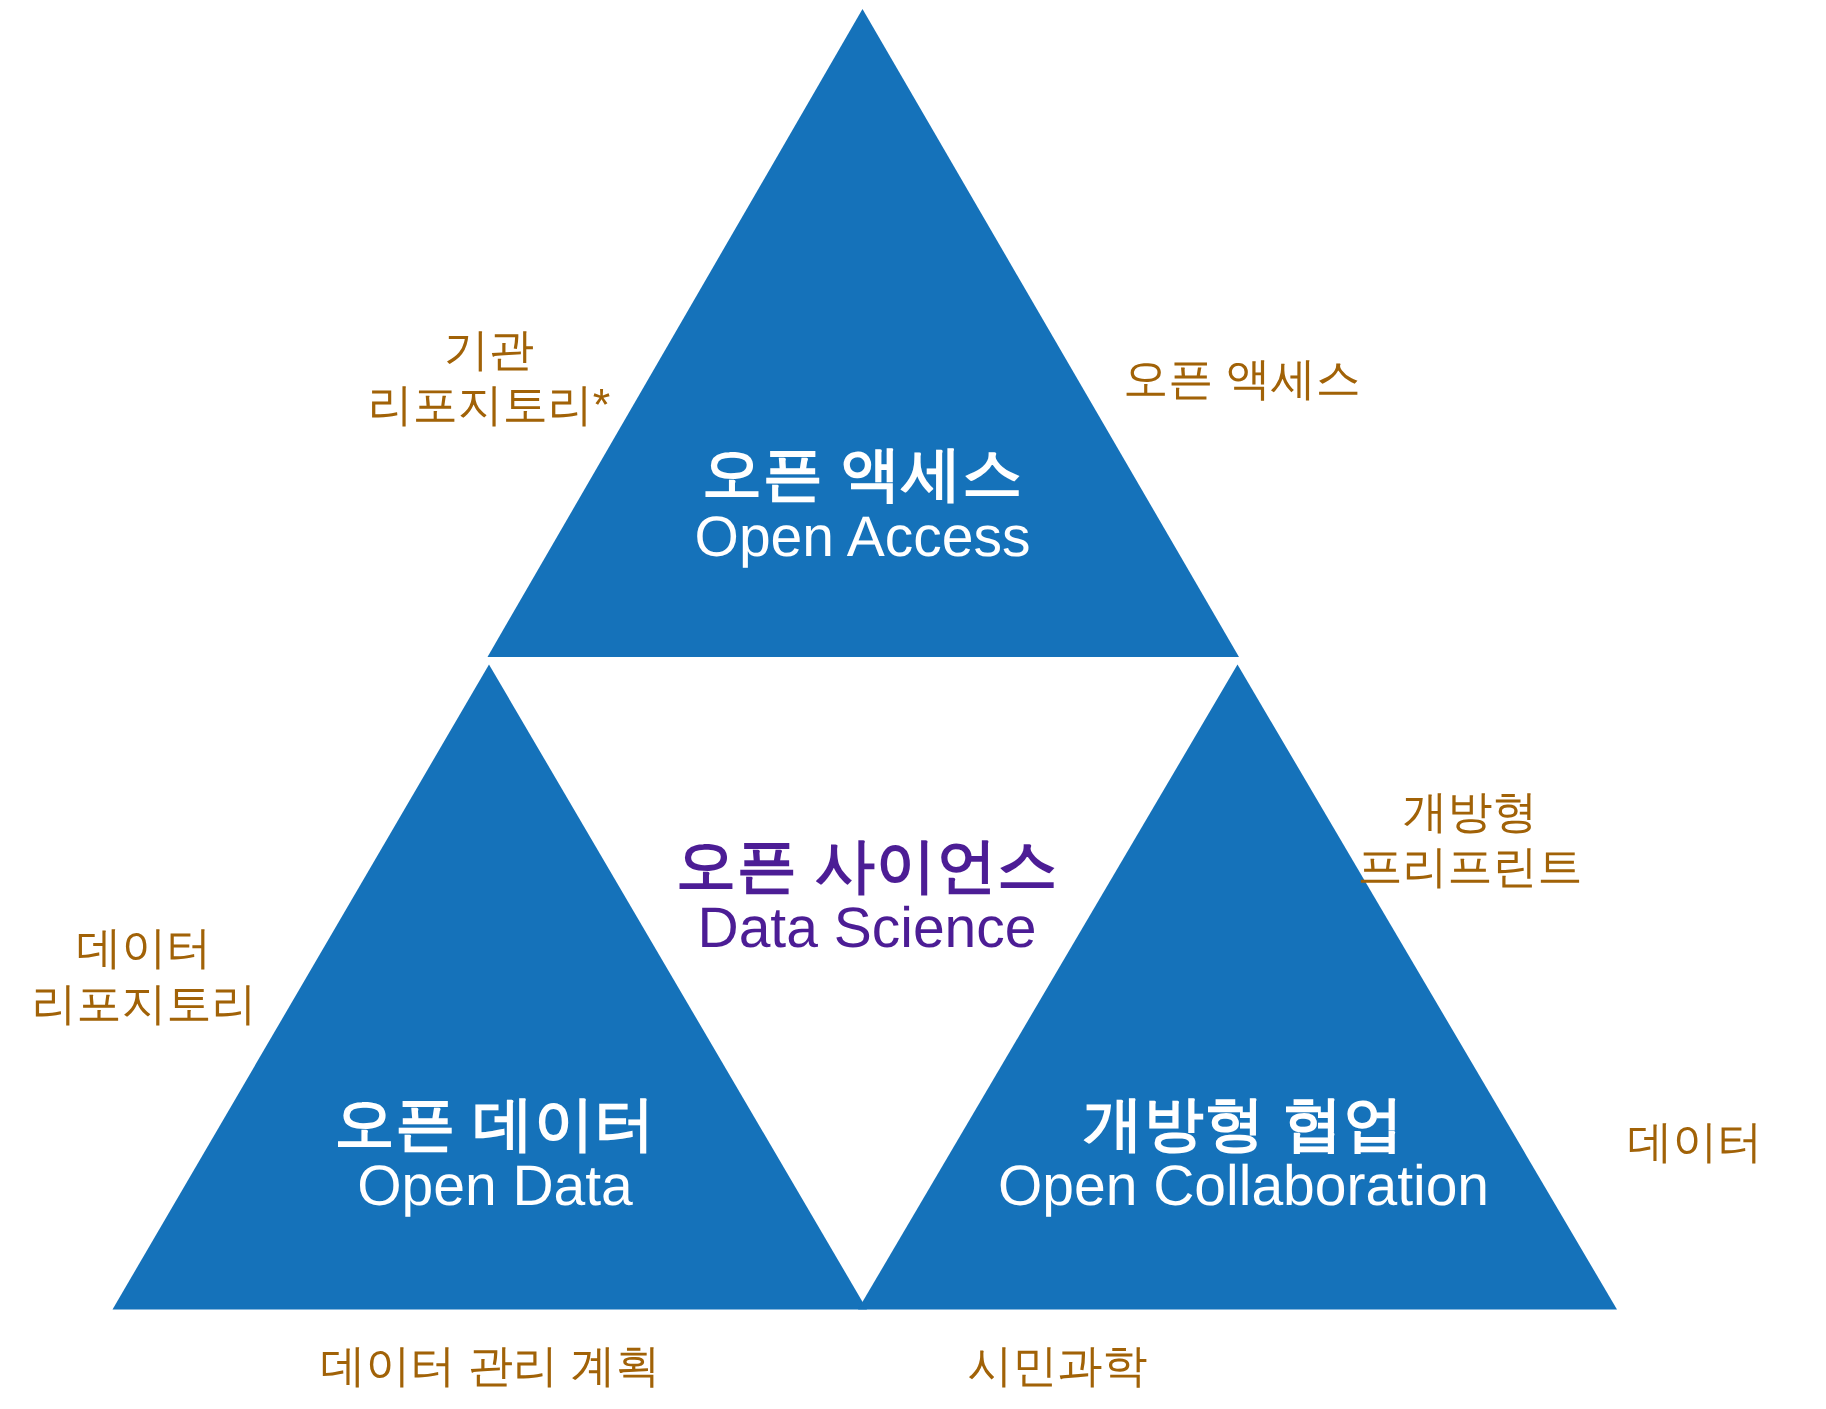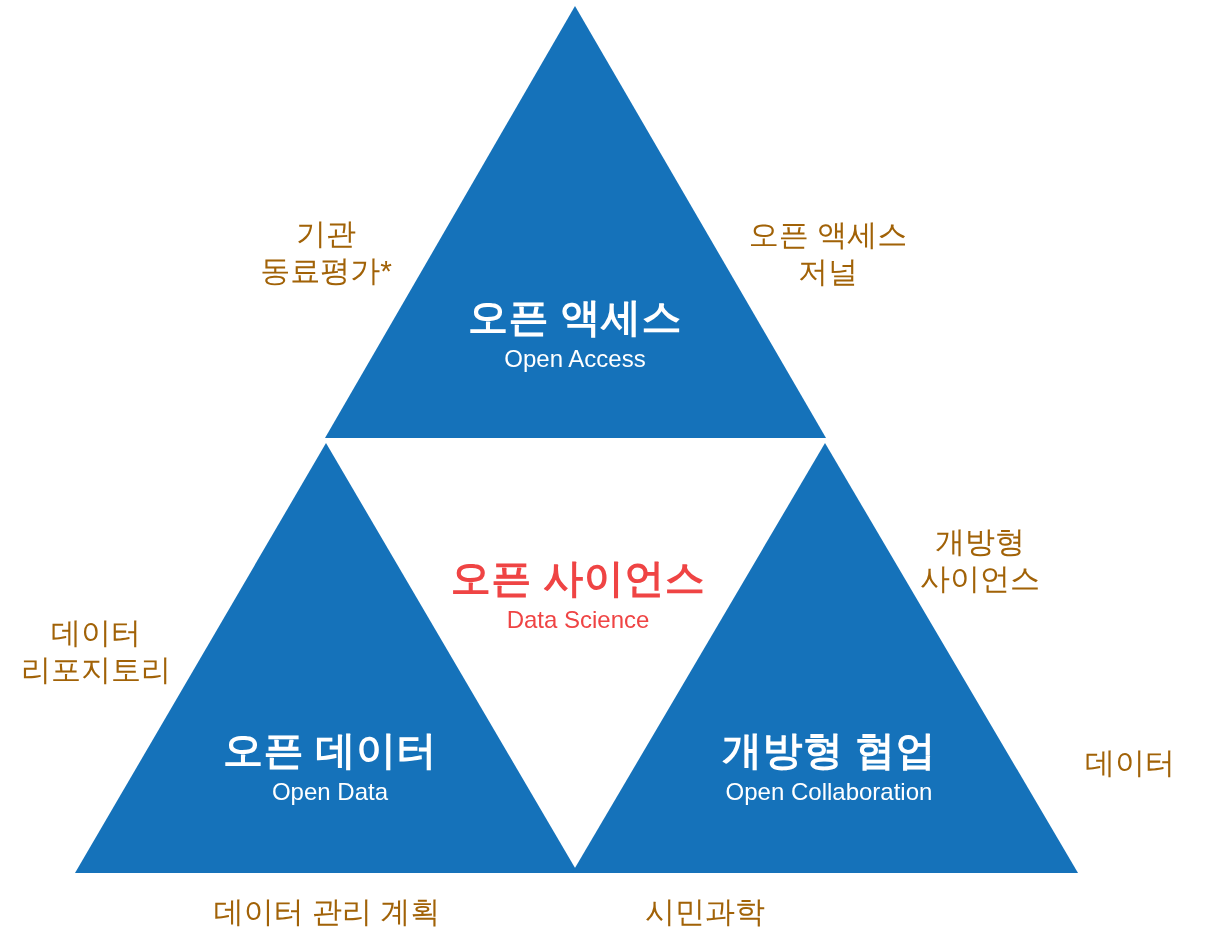--- a/index.html
+++ b/index.html
@@ -35,26 +35,26 @@
     line-height: 37px;
     font-weight: 400;
   }
   .section-label .ko {
     font-size: 40px;
     font-weight: 700;
     line-height: 47px;
     letter-spacing: 0.5px;
   }
   .section-label .en {
-    font-size: 24px;
+    font-size: 38px;
     font-weight: 400;
     line-height: 36px;
   }
   .section-label.light { color: #ffffff; }
-  .section-label.dark  { color: #ef4444; }
+  .section-label.dark  { color: #4c1d95; }
 
   
   .pos-open-access        { left: 575px; top: 335px; }
   .pos-open-science       { left: 578px; top: 596px; }
   .pos-open-data          { left: 330px; top: 768px; }
   .pos-open-collaboration { left: 829px; top: 768px; }
 
   .pos-inst-repo       { left: 326px;  top: 252px; }
   .pos-oa-journal      { left: 828px;  top: 253px; }
   .pos-data-repo       { left: 96px;   top: 651px; }
@@ -90,36 +90,35 @@
     <div class="en">Open Data</div>
   </div>
 
   <div class="label section-label light pos-open-collaboration">
     <div class="ko">개방형 협업</div>
     <div class="en">Open Collaboration</div>
   </div>
 
   <div class="label outer-label pos-inst-repo">
     <div>기관</div>
-    <div>동료평가*</div>
+    <div>리포지토리*</div>
   </div>
 
   <div class="label outer-label pos-oa-journal">
     <div>오픈 액세스</div>
-    <div>저널</div>
   </div>
 
   <div class="label outer-label pos-data-repo">
     <div>데이터</div>
     <div>리포지토리</div>
   </div>
 
   <div class="label outer-label pos-peer-review">
     <div>개방형</div>
-    <div>사이언스</div>
+    <div>프리프린트</div>
   </div>
 
   <div class="label outer-label pos-data-intensive">
     <div>데이터</div>
   </div>
 
   <div class="label outer-label pos-dmp">데이터 관리 계획</div>
 
   <div class="label outer-label pos-citizen-science">시민과학</div>
 

